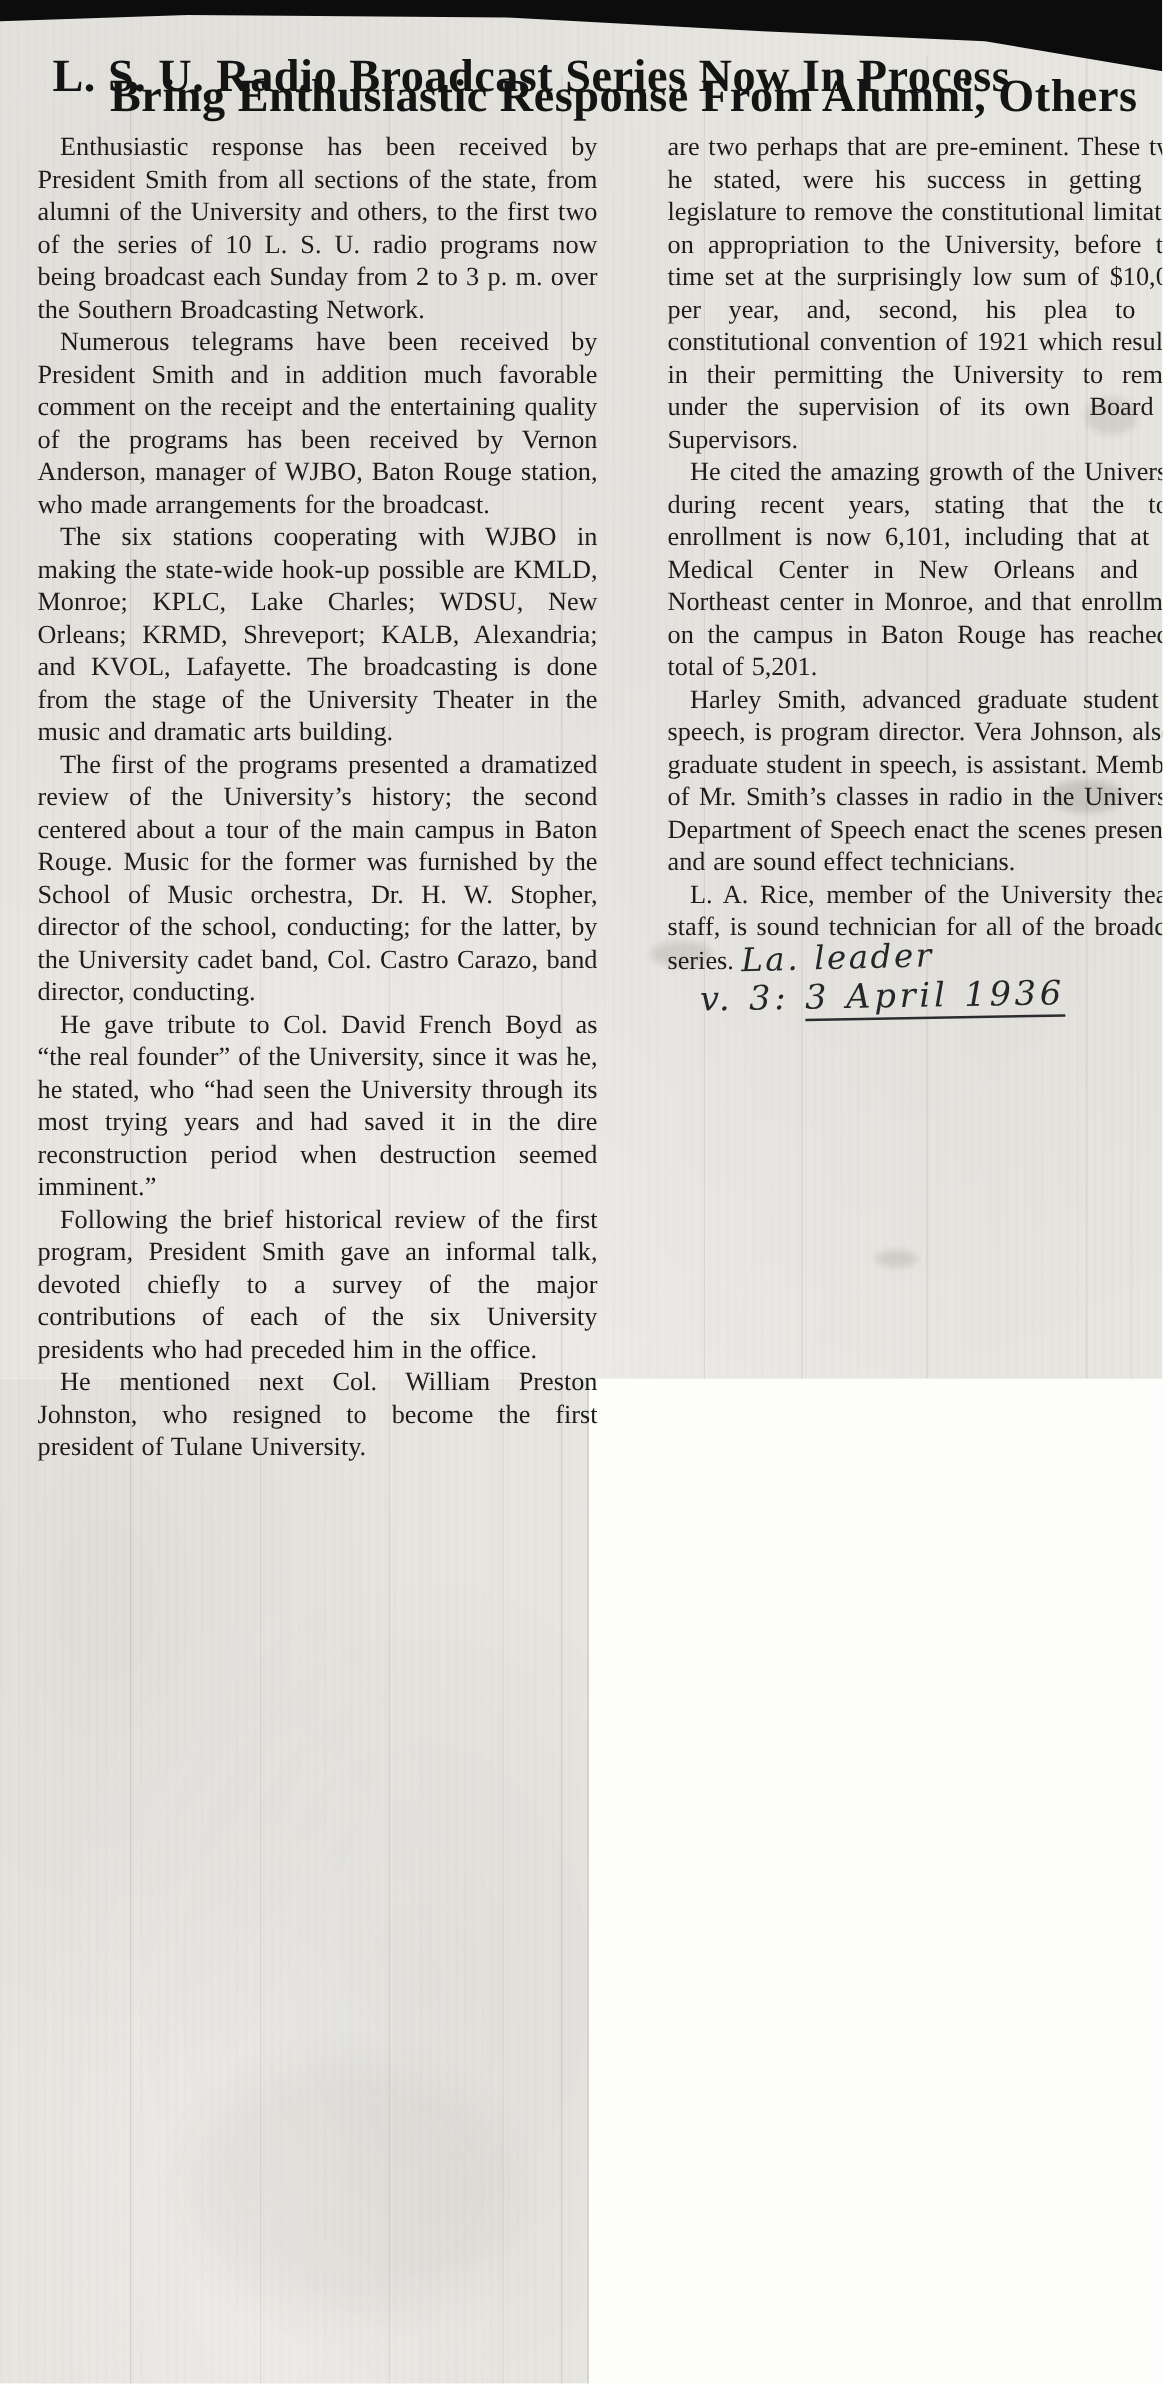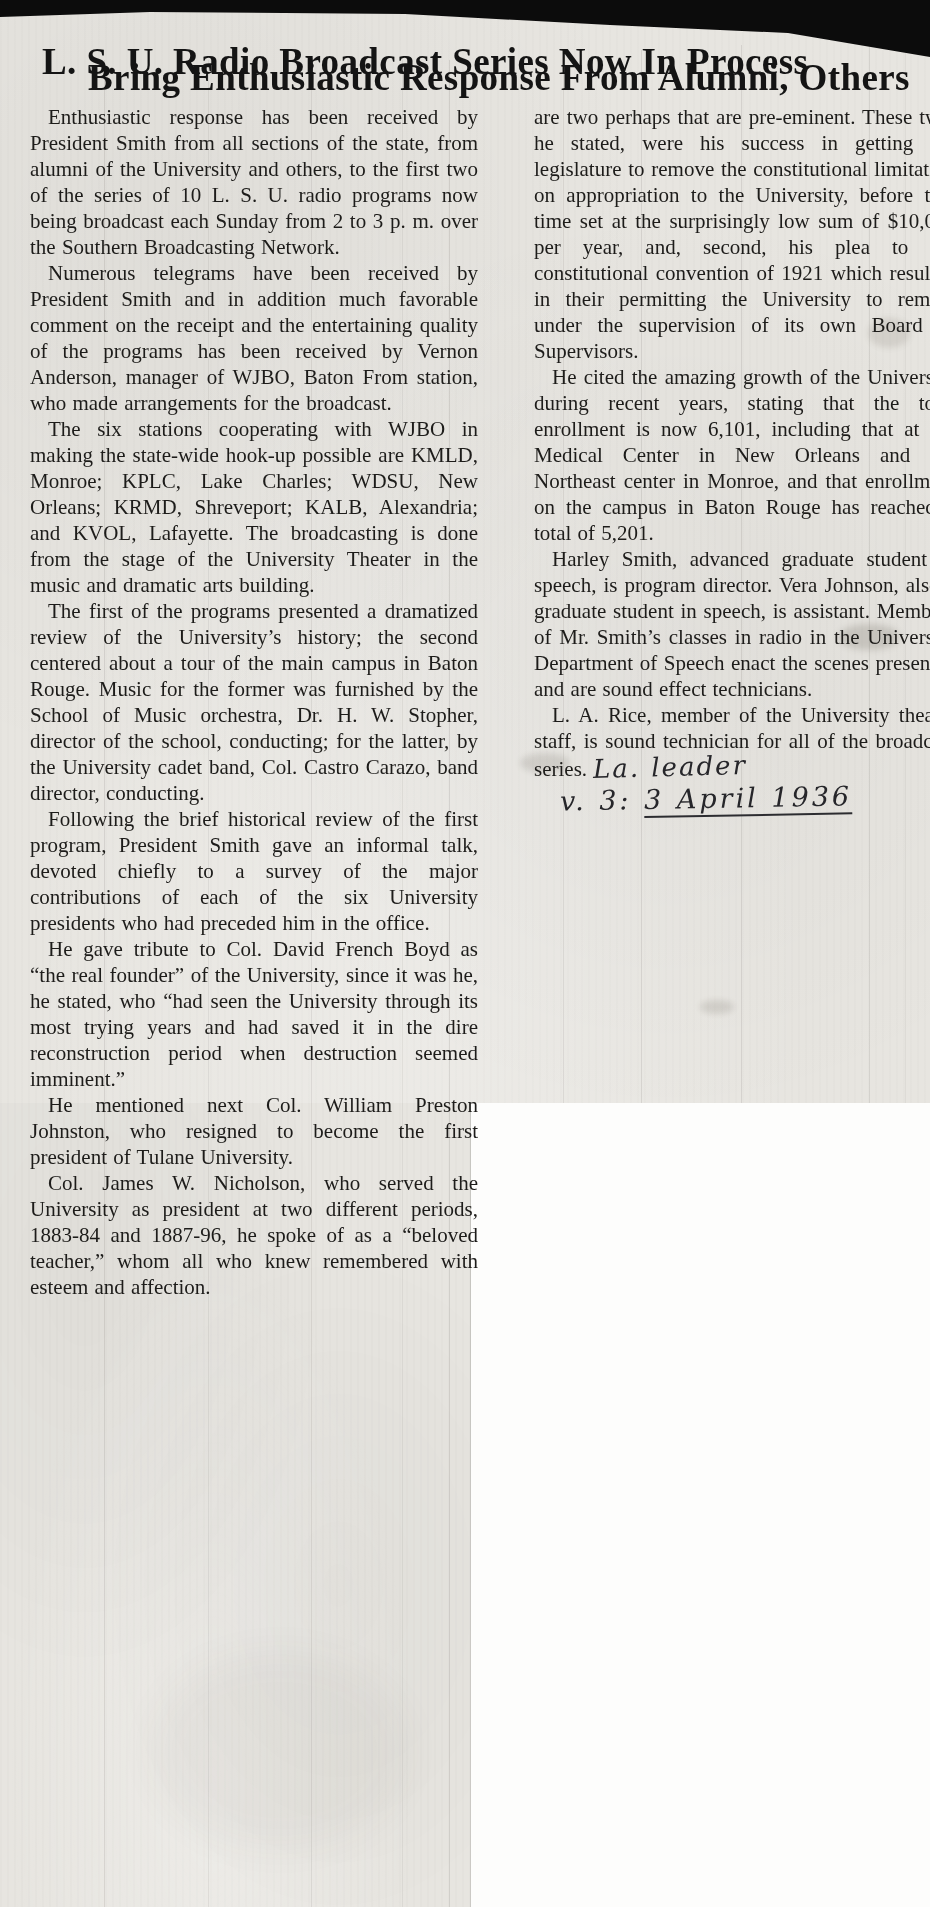--- a/index.html
+++ b/index.html
@@ -87,27 +87,26 @@
   <div class="crease" style="left:905px; top:40px;  height:1063px; opacity:.5;"></div>
 
   <div class="smudge" style="left:838px; top:624px; width:62px; height:26px;"></div>
   <div class="smudge" style="left:520px; top:753px; width:50px; height:20px; opacity:.8;"></div>
   <div class="smudge" style="left:868px; top:318px; width:42px; height:30px; opacity:.7;"></div>
   <div class="smudge" style="left:700px; top:1000px; width:34px; height:14px; opacity:.8;"></div>
   <div class="smudge" style="left:150px; top:1650px; width:260px; height:200px; opacity:.25; filter:blur(18px);"></div>
 
   <div class="col col-left">
     <p>Enthusiastic response has been received by President Smith from all sections of the state, from alumni of the University and others, to the first two of the series of 10 L. S. U. radio programs now being broadcast each Sunday from 2 to 3 p. m. over the Southern Broadcasting Network.</p>
-    <p>Numerous telegrams have been received by President Smith and in addition much favorable comment on the receipt and the entertaining quality of the programs has been received by Vernon Anderson, manager of WJBO, Baton From station, who made arrangements for the broadcast.</p>
+    <p>Numerous telegrams have been received by President Smith and in addition much favorable comment on the receipt and the entertaining quality of the programs has been received by Vernon Anderson, manager of WJBO, Baton Rouge station, who made arrangements for the broadcast.</p>
     <p>The six stations cooperating with WJBO in making the state-wide hook-up possible are KMLD, Monroe; KPLC, Lake Charles; WDSU, New Orleans; KRMD, Shreveport; KALB, Alexandria; and KVOL, Lafayette. The broadcasting is done from the stage of the University Theater in the music and dramatic arts building.</p>
     <p>The first of the programs presented a dramatized review of the University’s history; the second centered about a tour of the main campus in Baton Rouge. Music for the former was furnished by the School of Music orchestra, Dr. H. W. Stopher, director of the school, conducting; for the latter, by the University cadet band, Col. Castro Carazo, band director, conducting.</p>
+    <p>He gave tribute to Col. David French Boyd as “the real founder” of the University, since it was he, he stated, who “had seen the University through its most trying years and had saved it in the dire reconstruction period when destruction seemed imminent.”</p>
     <p>Following the brief historical review of the first program, President Smith gave an informal talk, devoted chiefly to a survey of the major contributions of each of the six University presidents who had preceded him in the office.</p>
-    <p>He gave tribute to Col. David French Boyd as “the real founder” of the University, since it was he, he stated, who “had seen the University through its most trying years and had saved it in the dire reconstruction period when destruction seemed imminent.”</p>
     <p>He mentioned next Col. William Preston Johnston, who resigned to become the first president of Tulane University.</p>
-    <p>Col. James W. Nicholson, who served the University as president at two different periods, 1883-84 and 1887-96, he spoke of as a “beloved teacher,” whom all who knew remembered with esteem and affection.</p>
   </div>
 
   <div class="col col-right">
     <p class="no-indent">are two perhaps that are pre-eminent. These two, he stated, were his success in getting the legislature to remove the constitutional limitation on appropriation to the University, before that time set at the surprisingly low sum of $10,000 per year, and, second, his plea to the constitutional convention of 1921 which resulted in their permitting the University to remain under the supervision of its own Board of Supervisors.</p>
     <p>He cited the amazing growth of the University during recent years, stating that the total enrollment is now 6,101, including that at the Medical Center in New Orleans and the Northeast center in Monroe, and that enrollment on the campus in Baton Rouge has reached a total of 5,201.</p>
     <p>Harley Smith, advanced graduate student in speech, is program director. Vera Johnson, also a graduate student in speech, is assistant. Members of Mr. Smith’s classes in radio in the University Department of Speech enact the scenes presented and are sound effect technicians.</p>
     <p><span>L. A. Rice, member of the University theater staff, is sound technician for all of the broadcast series.</span>
       <span class="hand hand-inline">La. leader</span></p>
     <div class="hand hand-line2"><span>v. 3:</span> <span class="hand-underline">3 April 1936</span></div>
   </div>

